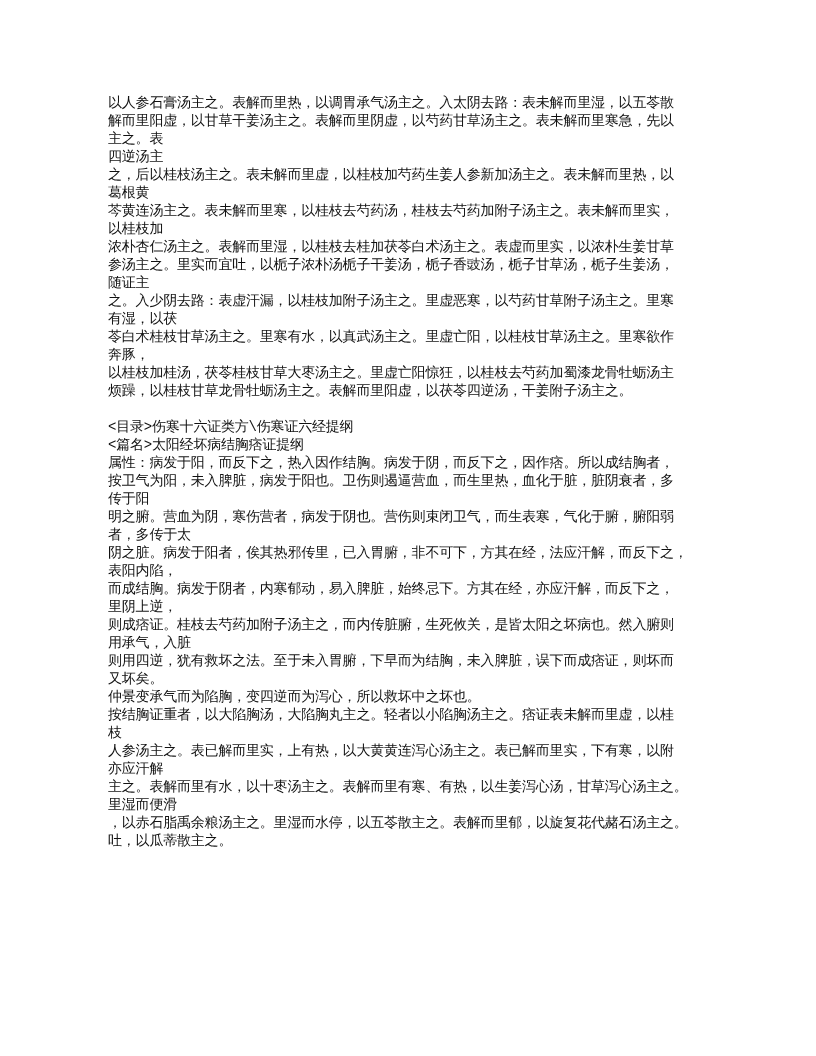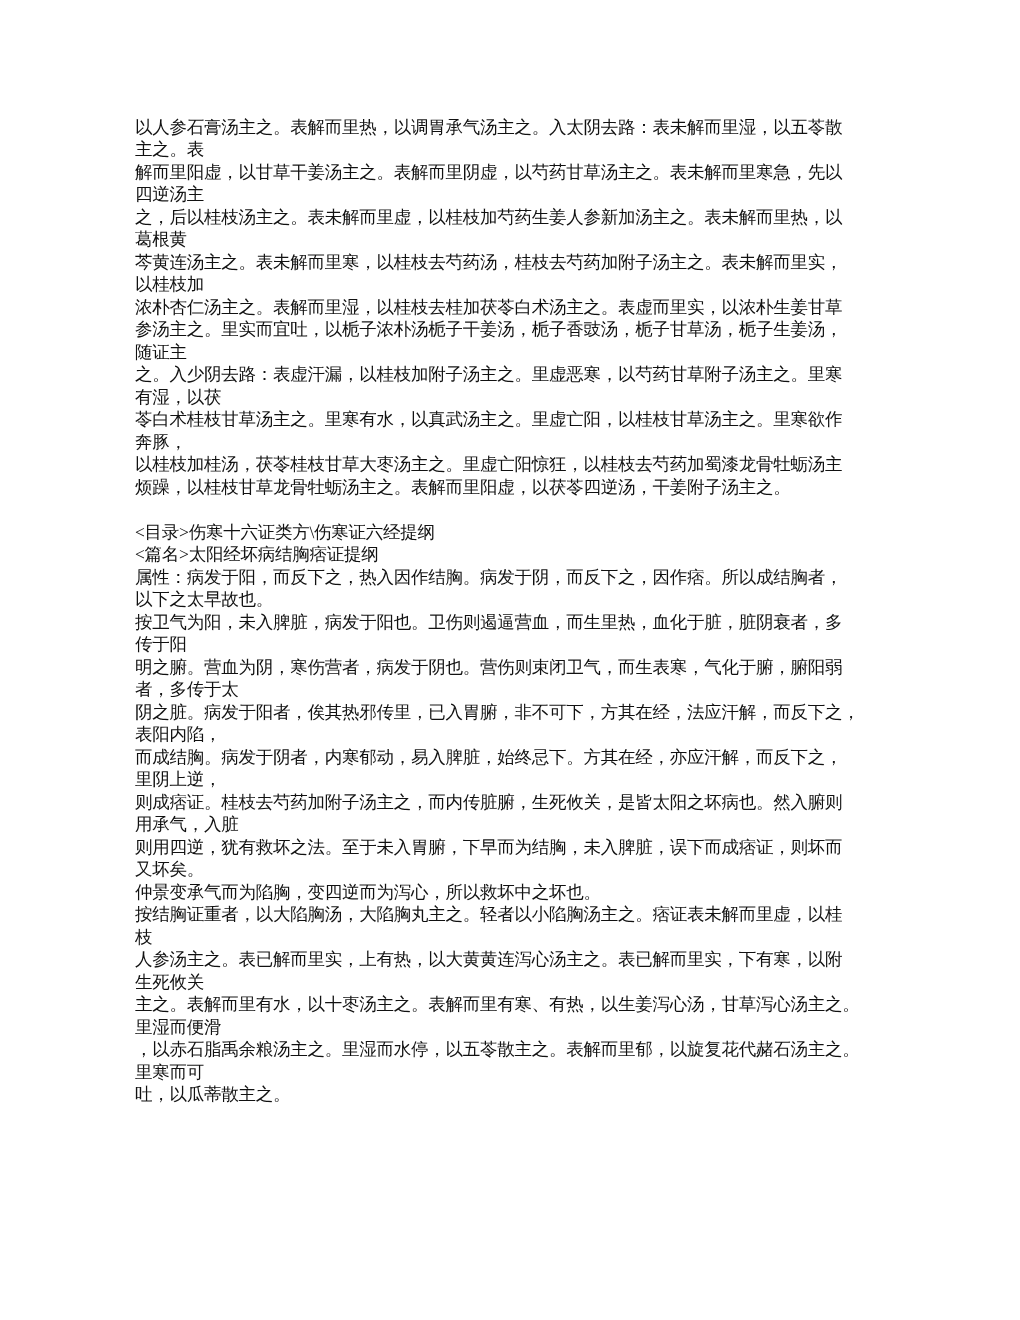--- a/index.html
+++ b/index.html
@@ -1,65 +1,63 @@
 <!DOCTYPE html>
 <html><head>
 <meta charset="utf-8">
 <style>
   html, body { margin:0; padding:0; background:#ffffff; }
   body { width:816px; height:1056px; position:relative; overflow:hidden; }
-  .page { position:absolute; left:108px; top:94px; width:605px; font-family:Liberation Serif, serif; font-size:14px; color:#111; }
+  .page { position:absolute; left:108px; top:94px; width:605px; font-family:Liberation Mono, monospace; font-size:14px; color:#111; }
   .line { height:18px; line-height:18px; white-space:nowrap; letter-spacing:-0.2px; }
   .gap { height:18px; }
 </style>
 </head>
 <body>
 
 <div class="page">
   <div>
     <div class="line">以人参石膏汤主之。表解而里热，以调胃承气汤主之。入太阴去路：表未解而里湿，以五苓散</div>
+    <div class="line">解而里阳虚，以甘草干姜汤主之。表解而里阴虚，以芍药甘草汤主之。表未解而里寒急，先以</div>
     <div class="line">主之。表</div>
-    <div class="line">解而里阳虚，以甘草干姜汤主之。表解而里阴虚，以芍药甘草汤主之。表未解而里寒急，先以</div>
     <div class="line">四逆汤主</div>
     <div class="line">之，后以桂枝汤主之。表未解而里虚，以桂枝加芍药生姜人参新加汤主之。表未解而里热，以</div>
     <div class="line">葛根黄</div>
     <div class="line">芩黄连汤主之。表未解而里寒，以桂枝去芍药汤，桂枝去芍药加附子汤主之。表未解而里实，</div>
     <div class="line">以桂枝加</div>
     <div class="line">浓朴杏仁汤主之。表解而里湿，以桂枝去桂加茯苓白术汤主之。表虚而里实，以浓朴生姜甘草</div>
     <div class="line">参汤主之。里实而宜吐，以栀子浓朴汤栀子干姜汤，栀子香豉汤，栀子甘草汤，栀子生姜汤，</div>
     <div class="line">随证主</div>
     <div class="line">之。入少阴去路：表虚汗漏，以桂枝加附子汤主之。里虚恶寒，以芍药甘草附子汤主之。里寒</div>
     <div class="line">有湿，以茯</div>
     <div class="line">苓白术桂枝甘草汤主之。里寒有水，以真武汤主之。里虚亡阳，以桂枝甘草汤主之。里寒欲作</div>
     <div class="line">奔豚，</div>
     <div class="line">以桂枝加桂汤，茯苓桂枝甘草大枣汤主之。里虚亡阳惊狂，以桂枝去芍药加蜀漆龙骨牡蛎汤主</div>
     <div class="line">烦躁，以桂枝甘草龙骨牡蛎汤主之。表解而里阳虚，以茯苓四逆汤，干姜附子汤主之。</div>
   </div>
   <div class="gap"></div>
   <div>
     <div class="line">&lt;目录&gt;伤寒十六证类方\伤寒证六经提纲</div>
     <div class="line">&lt;篇名&gt;太阳经坏病结胸痞证提纲</div>
     <div class="line">属性：病发于阳，而反下之，热入因作结胸。病发于阴，而反下之，因作痞。所以成结胸者，</div>
-    <div class="line">以下之太早故也。</div>
     <div class="line">按卫气为阳，未入脾脏，病发于阳也。卫伤则遏逼营血，而生里热，血化于脏，脏阴衰者，多</div>
     <div class="line">传于阳</div>
     <div class="line">明之腑。营血为阴，寒伤营者，病发于阴也。营伤则束闭卫气，而生表寒，气化于腑，腑阳弱</div>
     <div class="line">者，多传于太</div>
     <div class="line">阴之脏。病发于阳者，俟其热邪传里，已入胃腑，非不可下，方其在经，法应汗解，而反下之，</div>
     <div class="line">表阳内陷，</div>
     <div class="line">而成结胸。病发于阴者，内寒郁动，易入脾脏，始终忌下。方其在经，亦应汗解，而反下之，</div>
     <div class="line">里阴上逆，</div>
     <div class="line">则成痞证。桂枝去芍药加附子汤主之，而内传脏腑，生死攸关，是皆太阳之坏病也。然入腑则</div>
     <div class="line">用承气，入脏</div>
     <div class="line">则用四逆，犹有救坏之法。至于未入胃腑，下早而为结胸，未入脾脏，误下而成痞证，则坏而</div>
     <div class="line">又坏矣。</div>
     <div class="line">仲景变承气而为陷胸，变四逆而为泻心，所以救坏中之坏也。</div>
     <div class="line">按结胸证重者，以大陷胸汤，大陷胸丸主之。轻者以小陷胸汤主之。痞证表未解而里虚，以桂</div>
     <div class="line">枝</div>
     <div class="line">人参汤主之。表已解而里实，上有热，以大黄黄连泻心汤主之。表已解而里实，下有寒，以附</div>
-    <div class="line">生死攸关</div>
+    <div class="line">亦应汗解</div>
     <div class="line">主之。表解而里有水，以十枣汤主之。表解而里有寒、有热，以生姜泻心汤，甘草泻心汤主之。</div>
     <div class="line">里湿而便滑</div>
     <div class="line">，以赤石脂禹余粮汤主之。里湿而水停，以五苓散主之。表解而里郁，以旋复花代赭石汤主之。</div>
-    <div class="line">里寒而可</div>
     <div class="line">吐，以瓜蒂散主之。</div>
   </div>
 </div>
 
 </body></html>

